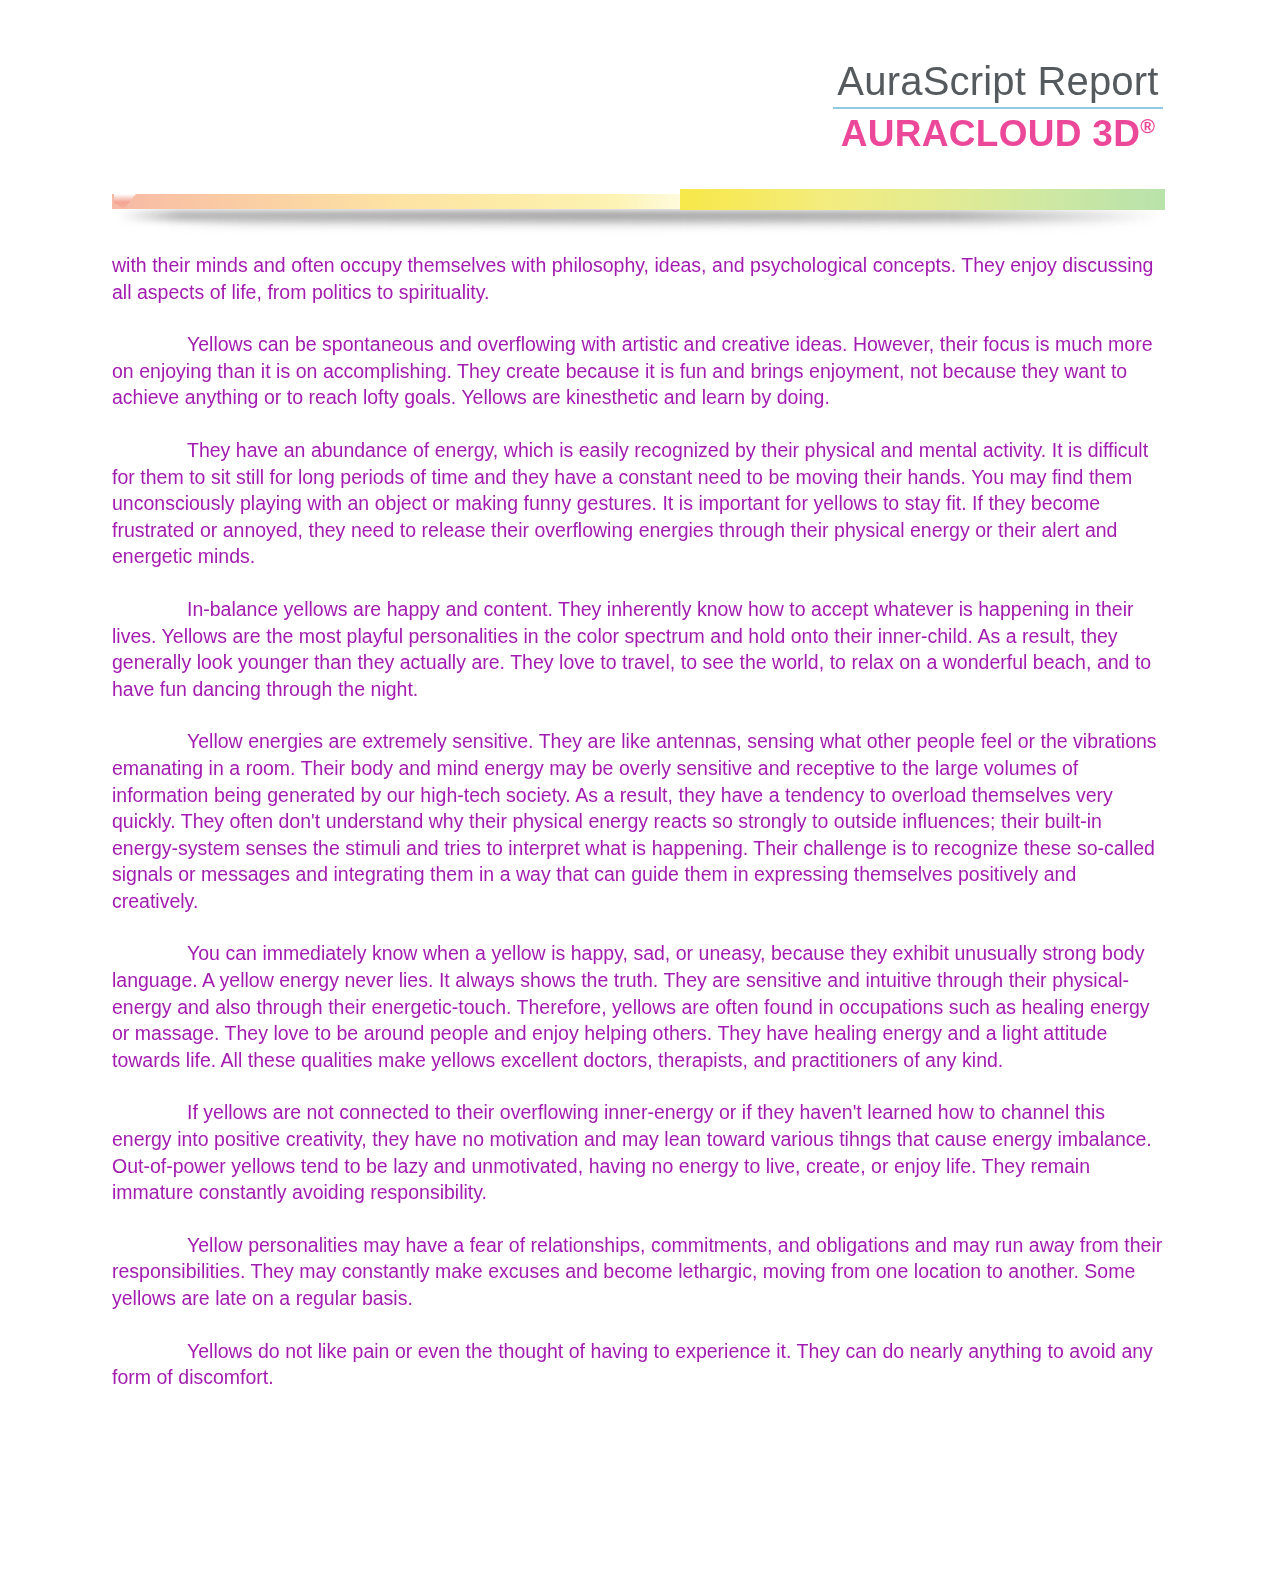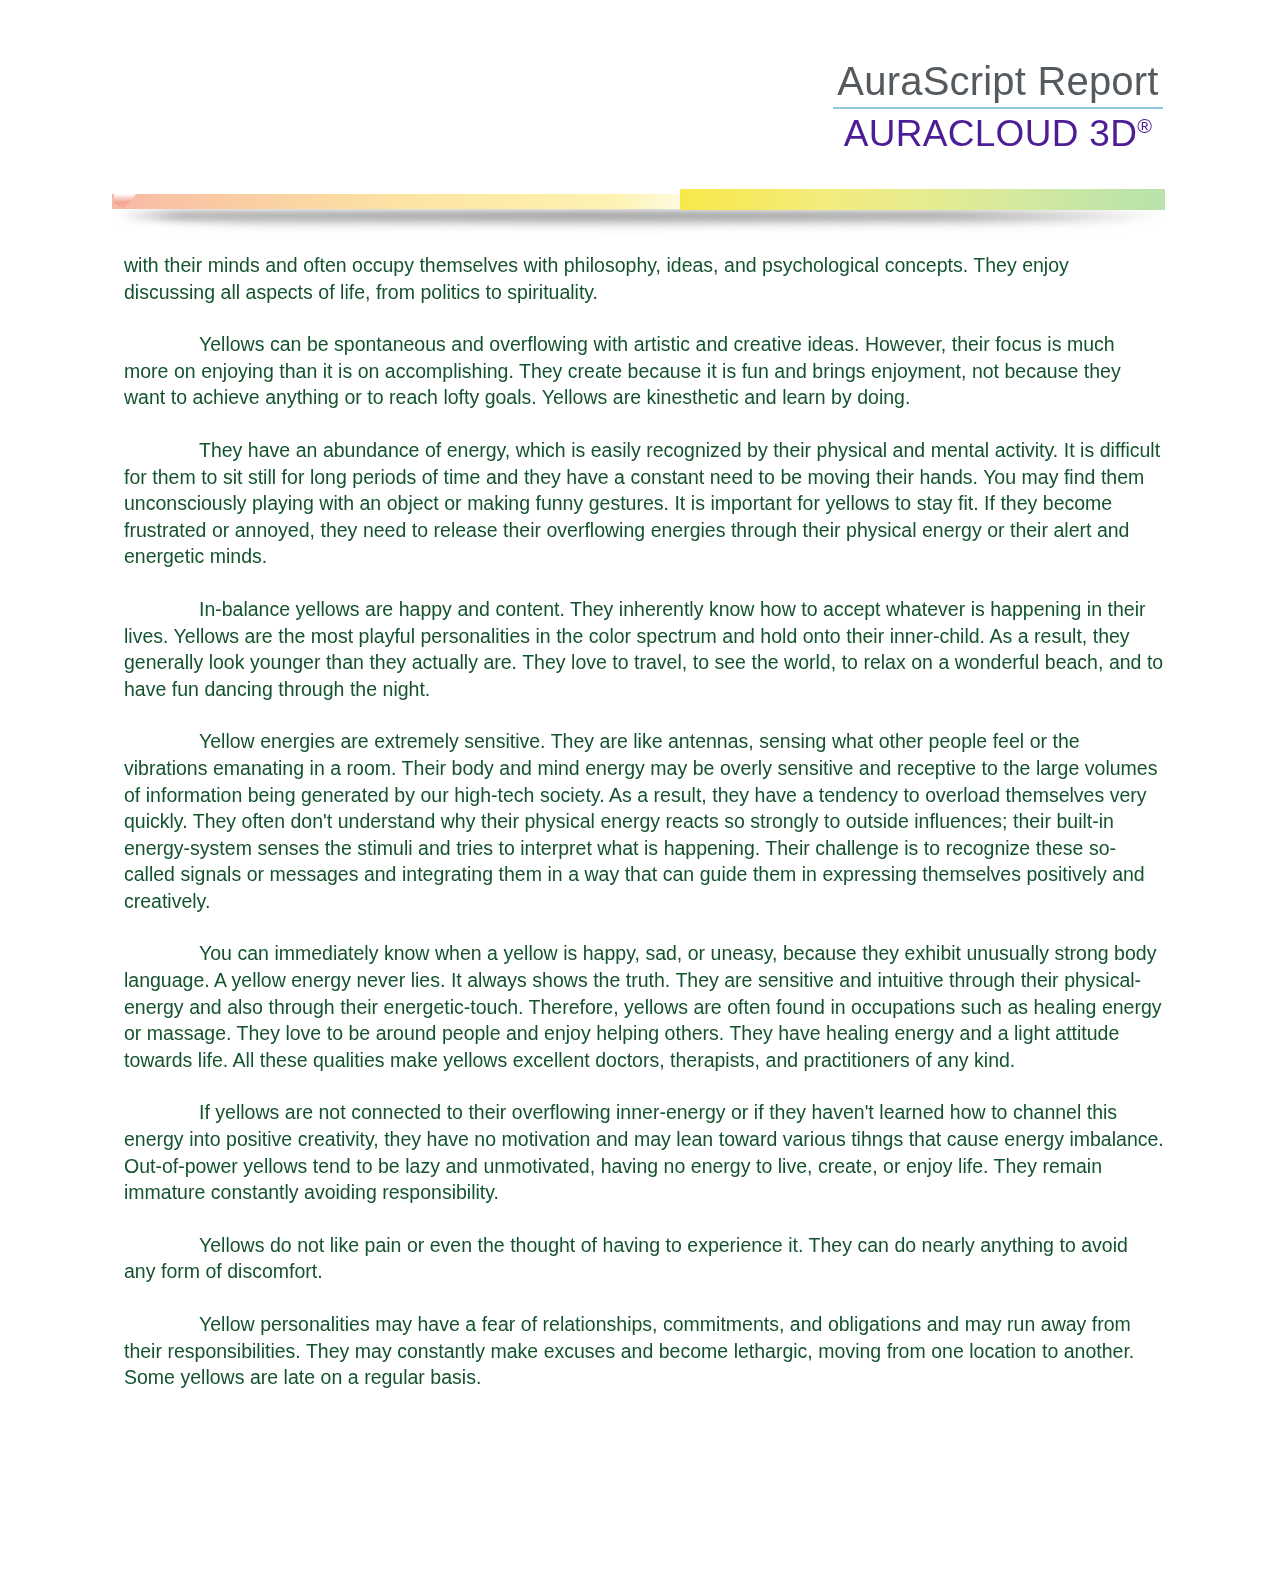--- a/index.html
+++ b/index.html
@@ -53,22 +53,22 @@
   .title-rule {
     height: 0;
     border-top: 2px solid #8fc9e2;
     margin: 3px 0 4px 0;
     width: 100%;
   }
 
   .brand-title {
     font-family: "Liberation Sans", sans-serif;
     font-size: 37px;
-    font-weight: 400;
-    color: #4c1d95;
+    font-weight: 700;
+    color: #ec4899;
     letter-spacing: 0.3px;
     line-height: 42px;
     white-space: nowrap;
   }
 
   .brand-title .reg {
     font-size: 20px;
     vertical-align: super;
     line-height: 1;
   }
@@ -158,25 +158,25 @@
 
   
   .body-content {
     position: absolute;
     left: 112px;
     top: 252px;
     width: 1052px;
   }
 
   p.para {
-    margin: 0 0 26px 12px;
+    margin: 0 0 26px 0;
     font-family: "Liberation Sans", sans-serif;
     font-size: 19.5px;
     line-height: 26.6px;
-    color: #14532d;
+    color: #a21caf;
     text-indent: 75px;
     text-align: left;
     word-spacing: 0.1px;
   }
 
   p.para.no-indent {
     text-indent: 0;
   }
 
   p.para:last-child {
@@ -209,17 +209,17 @@
   </div>
 
   <div class="body-content">
     <p class="para no-indent">with their minds and often occupy themselves with philosophy, ideas, and psychological concepts. They enjoy discussing all aspects of life, from politics to spirituality.</p>
     <p class="para">Yellows can be spontaneous and overflowing with artistic and creative ideas. However, their focus is much more on enjoying than it is on accomplishing. They create because it is fun and brings enjoyment, not because they want to achieve anything or to reach lofty goals. Yellows are kinesthetic and learn by doing.</p>
     <p class="para">They have an abundance of energy, which is easily recognized by their physical and mental activity. It is difficult for them to sit still for long periods of time and they have a constant need to be moving their hands. You may find them unconsciously playing with an object or making funny gestures. It is important for yellows to stay fit. If they become frustrated or annoyed, they need to release their overflowing energies through their physical energy or their alert and energetic minds.</p>
     <p class="para">In-balance yellows are happy and content. They inherently know how to accept whatever is happening in their lives. Yellows are the most playful personalities in the color spectrum and hold onto their inner-child. As a result, they generally look younger than they actually are. They love to travel, to see the world, to relax on a wonderful beach, and to have fun dancing through the night.</p>
     <p class="para">Yellow energies are extremely sensitive. They are like antennas, sensing what other people feel or the vibrations emanating in a room. Their body and mind energy may be overly sensitive and receptive to the large volumes of information being generated by our high-tech society. As a result, they have a tendency to overload themselves very quickly. They often don't understand why their physical energy reacts so strongly to outside influences; their built-in energy-system senses the stimuli and tries to interpret what is happening. Their challenge is to recognize these so-called signals or messages and integrating them in a way that can guide them in expressing themselves positively and creatively.</p>
     <p class="para">You can immediately know when a yellow is happy, sad, or uneasy, because they exhibit unusually strong body language. A yellow energy never lies. It always shows the truth. They are sensitive and intuitive through their physical-energy and also through their energetic-touch. Therefore, yellows are often found in occupations such as healing energy or massage. They love to be around people and enjoy helping others. They have healing energy and a light attitude towards life. All these qualities make yellows excellent doctors, therapists, and practitioners of any kind.</p>
     <p class="para">If yellows are not connected to their overflowing inner-energy or if they haven't learned how to channel this energy into positive creativity, they have no motivation and may lean toward various tihngs that cause energy imbalance. Out-of-power yellows tend to be lazy and unmotivated, having no energy to live, create, or enjoy life. They remain immature constantly avoiding responsibility.</p>
+    <p class="para">Yellow personalities may have a fear of relationships, commitments, and obligations and may run away from their responsibilities. They may constantly make excuses and become lethargic, moving from one location to another. Some yellows are late on a regular basis.</p>
     <p class="para">Yellows do not like pain or even the thought of having to experience it. They can do nearly anything to avoid any form of discomfort.</p>
-    <p class="para">Yellow personalities may have a fear of relationships, commitments, and obligations and may run away from their responsibilities. They may constantly make excuses and become lethargic, moving from one location to another. Some yellows are late on a regular basis.</p>
   </div>
 
 </div>
 
 </body></html>

